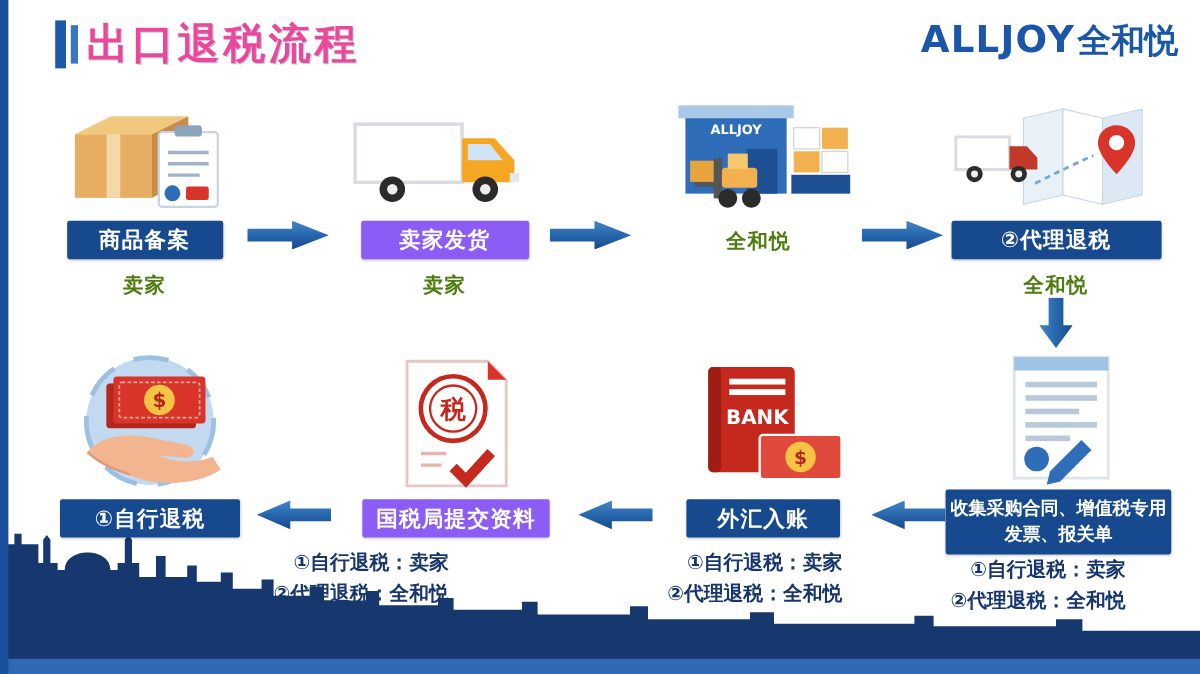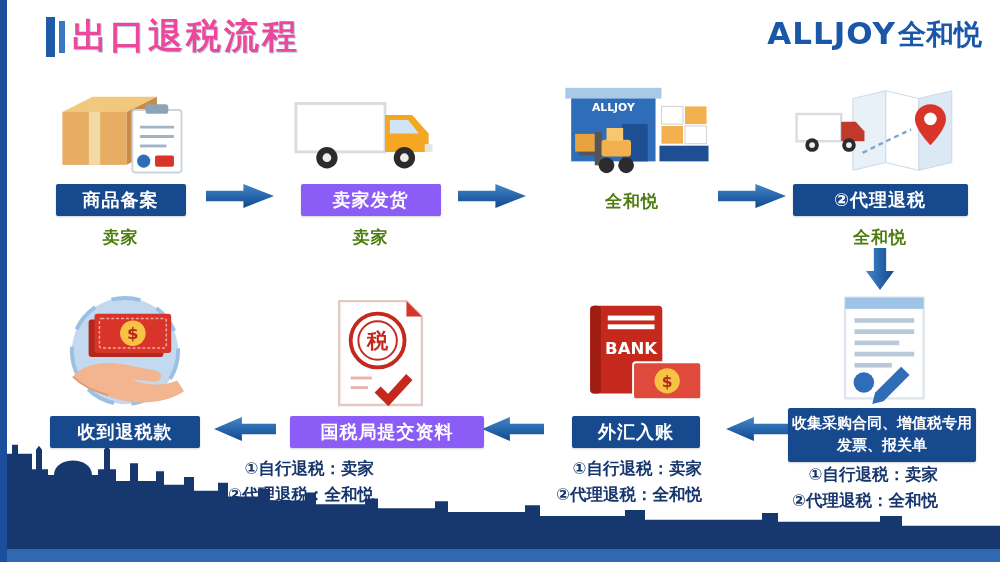--- a/index.html
+++ b/index.html
@@ -29,21 +29,21 @@
   .icon-wrap.r2s { height:116px; }
   .step-label {
     margin:4px auto 0; height:32px; display:flex; align-items:center; justify-content:center;
     color:#fff; font-weight:bold; font-size:18px; border-radius:2px;
     box-shadow:0 1px 2px rgba(0,0,0,0.18); letter-spacing:1px;
   }
   .step-label.dark { background:#17498f; }
   .step-label.light { background:#8b5cf6; }
   .step-label.tall { height:auto; min-height:50px; padding:5px 4px; font-size:15px; line-height:1.45; letter-spacing:0; }
   .w130{width:130px} .w140{width:140px} .w145{width:145px} .w175{width:175px}
-  .w150{width:150px} .w178{width:194px} .w160{width:128px} .w188{width:188px}
+  .w150{width:150px} .w178{width:156px} .w160{width:128px} .w188{width:188px}
   .actor { margin-top:10px; color:#4d7c0f; font-weight:bold; font-size:17px; letter-spacing:1px; }
 
   .s-r1-1 { left:38px;  top:70px; width:165px; }
   .s-r1-2 { left:288px; top:70px; width:165px; }
   .s-r1-3 { left:543px; top:70px; width:178px; }
   .s-r1-4 { left:786px; top:70px; width:188px; }
   .s-r2-1 { left:40px;  top:288px; width:170px; }
   .s-r2-2 { left:290px; top:288px; width:180px; }
   .s-r2-3 { left:552px; top:288px; width:168px; }
   .s-r2-4 { left:786px; top:288px; width:192px; }
@@ -181,21 +181,21 @@
         <circle cx="75" cy="58" r="54" fill="none" stroke="#9cc0e4" stroke-width="4" stroke-dasharray="30 18"></circle>
         <rect x="38" y="26" width="76" height="38" rx="3" fill="#b3271e"></rect>
         <rect x="44" y="20" width="78" height="40" rx="3" fill="#d8342a"></rect>
         <rect x="49" y="25" width="68" height="30" rx="2" fill="none" stroke="#f0a8a0" stroke-width="1.5" stroke-dasharray="3 2"></rect>
         <circle cx="83" cy="40" r="13" fill="#f6c344"></circle>
         <text x="83" y="46" text-anchor="middle" font-size="17" font-weight="bold" fill="#b3271e">$</text>
         <path d="M22,84 C34,70 56,68 76,72 L106,78 C115,80 113,90 104,89 L82,87 C98,94 116,93 128,88 L135,99 C116,112 86,113 64,106 C46,100 32,94 22,84 Z" fill="#f3b58f"></path>
         <path d="M22,84 C30,92 44,99 58,103" stroke="#de9b74" stroke-width="2" fill="none"></path>
       </svg>
     </div>
-    <div class="step-label dark w150">收到退税款</div>
+    <div class="step-label dark w150">①自行退税</div>
   </div>
 
   <div class="step s-r2-2">
     <div class="icon-wrap r2">
       <svg width="125" height="118" viewBox="0 0 130 120">
         <path d="M22,6 h70 l16,16 v92 h-86 z" fill="#ffffff" stroke="#e3c8c5" stroke-width="2.5"></path>
         <path d="M92,6 l16,16 h-16 z" fill="#d8342a"></path>
         <circle cx="62" cy="47" r="28" fill="none" stroke="#c5281c" stroke-width="4"></circle>
         <circle cx="62" cy="47" r="20" fill="none" stroke="#c5281c" stroke-width="2"></circle>
         <text x="62" y="55" text-anchor="middle" font-size="22" font-weight="bold" fill="#c5281c">税</text>

